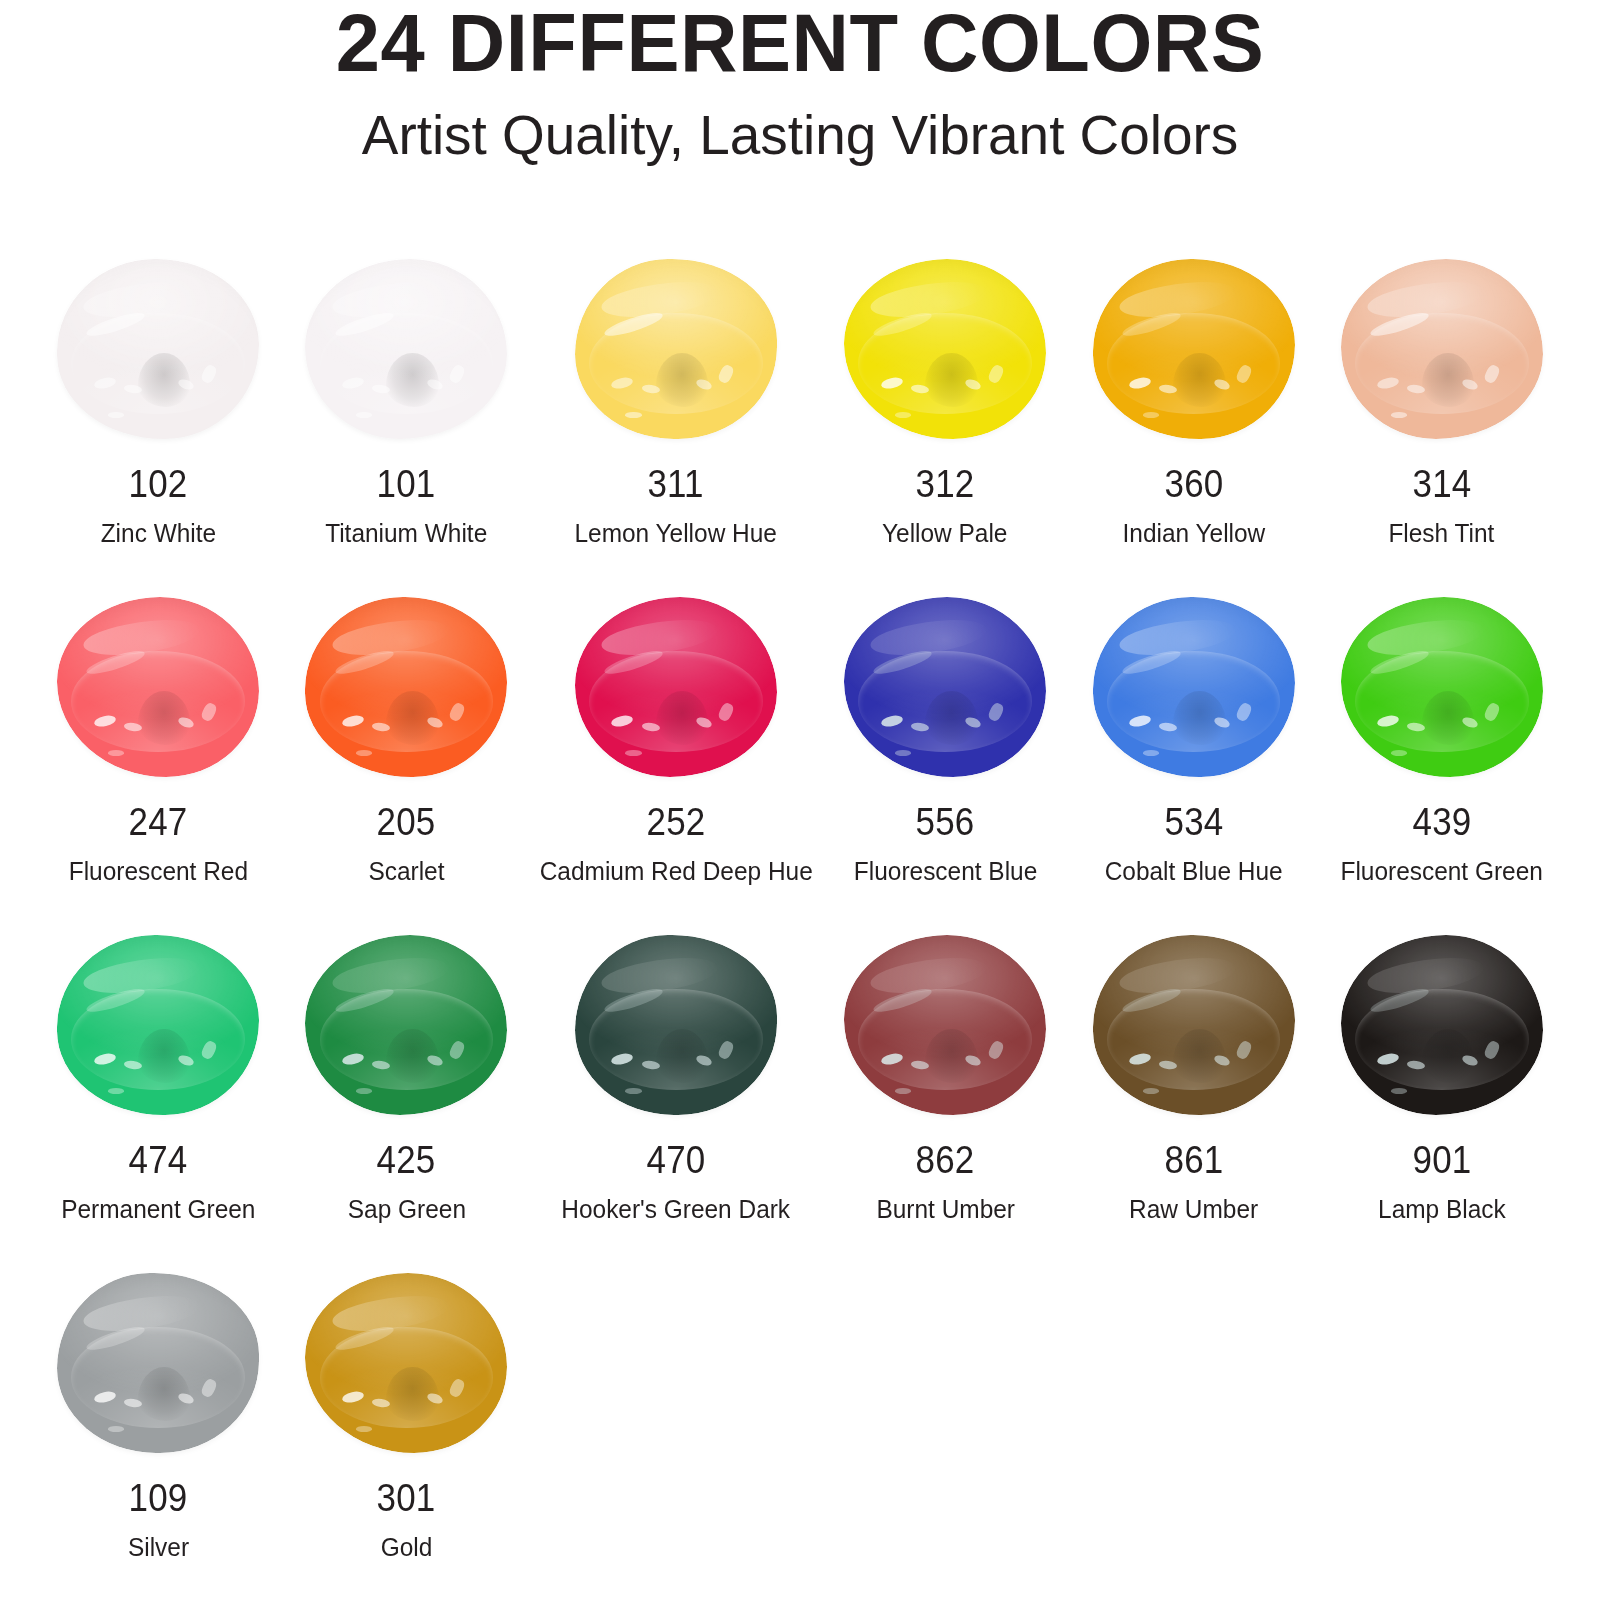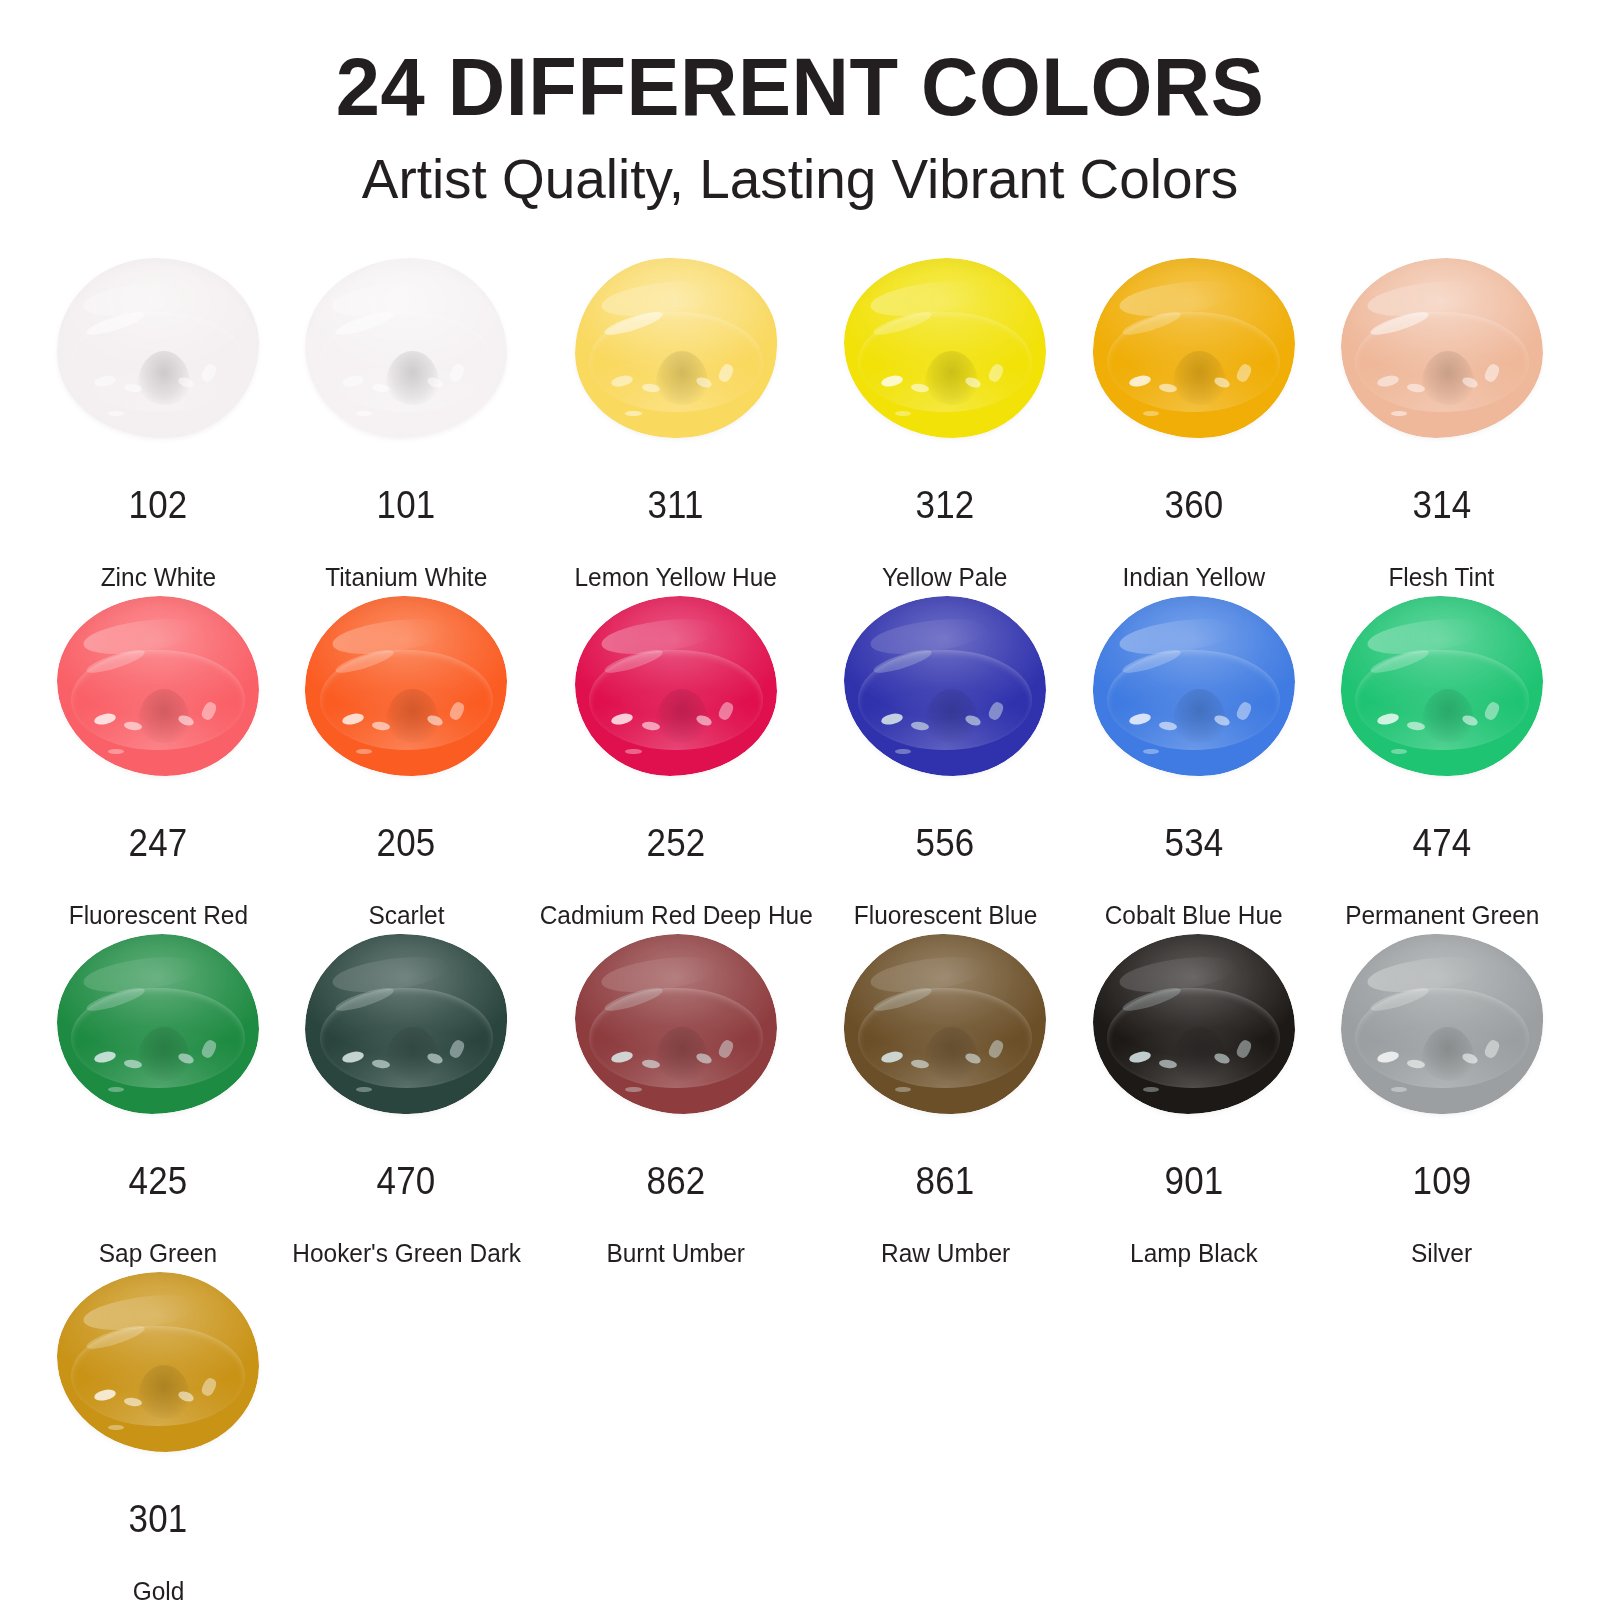--- a/index.html
+++ b/index.html
@@ -21,21 +21,20 @@
     width: 1600px;
     height: 1600px;
     position: relative;
     background: #ffffff;
     padding: 0;
   }
 
   
   .header {
     text-align: center;
-    padding-top: 44px;
   }
   .main-title {
     font-family: "Liberation Sans", sans-serif;
     font-size: 82px;
     font-weight: 700;
     letter-spacing: 0.5px;
     color: #231f20;
     margin: 0;
     line-height: 1.05;
     transform: scaleX(0.97);
@@ -58,21 +57,21 @@
     grid-template-columns: repeat(6, 1fr);
     grid-auto-rows: 338px;
     row-gap: 0px;
     column-gap: 0px;
   }
 
   .swatch {
     display: flex;
     flex-direction: column;
     align-items: center;
-    justify-content: space-between;
+    justify-content: flex-end;
     position: relative;
   }
 
   
   .blob-wrap {
     width: 214px;
     height: 188px;
     position: relative;
     display: flex;
     align-items: center;
@@ -401,20 +400,39 @@
             <div class="hl h4"></div>
             <div class="hl h5"></div>
             <div class="hl h6"></div>
           </div>
         </div>
         <div class="code">534</div>
         <div class="name">Cobalt Blue Hue</div>
       </div>
       <div class="swatch mid">
         <div class="blob-wrap">
+          <div class="blob" style="border-radius: 51% 49% 46% 54% / 47% 52% 48% 53%;">
+            <div class="fill" style="background: rgb(63, 204, 18);"></div>
+            <div class="shade"></div>
+            <div class="ridge"></div>
+            <div class="peak"></div>
+            <div class="sheen"></div>
+            <div class="hl h1"></div>
+            <div class="hl h2"></div>
+            <div class="hl h3"></div>
+            <div class="hl h4"></div>
+            <div class="hl h5"></div>
+            <div class="hl h6"></div>
+          </div>
+        </div>
+        <div class="code">439</div>
+        <div class="name">Fluorescent Green</div>
+      </div>
+      <div class="swatch mid">
+        <div class="blob-wrap">
           <div class="blob" style="border-radius: 49% 51% 47% 53% / 52% 48% 53% 47%;">
             <div class="fill" style="background: rgb(31, 196, 115);"></div>
             <div class="shade"></div>
             <div class="ridge"></div>
             <div class="peak"></div>
             <div class="sheen"></div>
             <div class="hl h1"></div>
             <div class="hl h2"></div>
             <div class="hl h3"></div>
             <div class="hl h4"></div>

